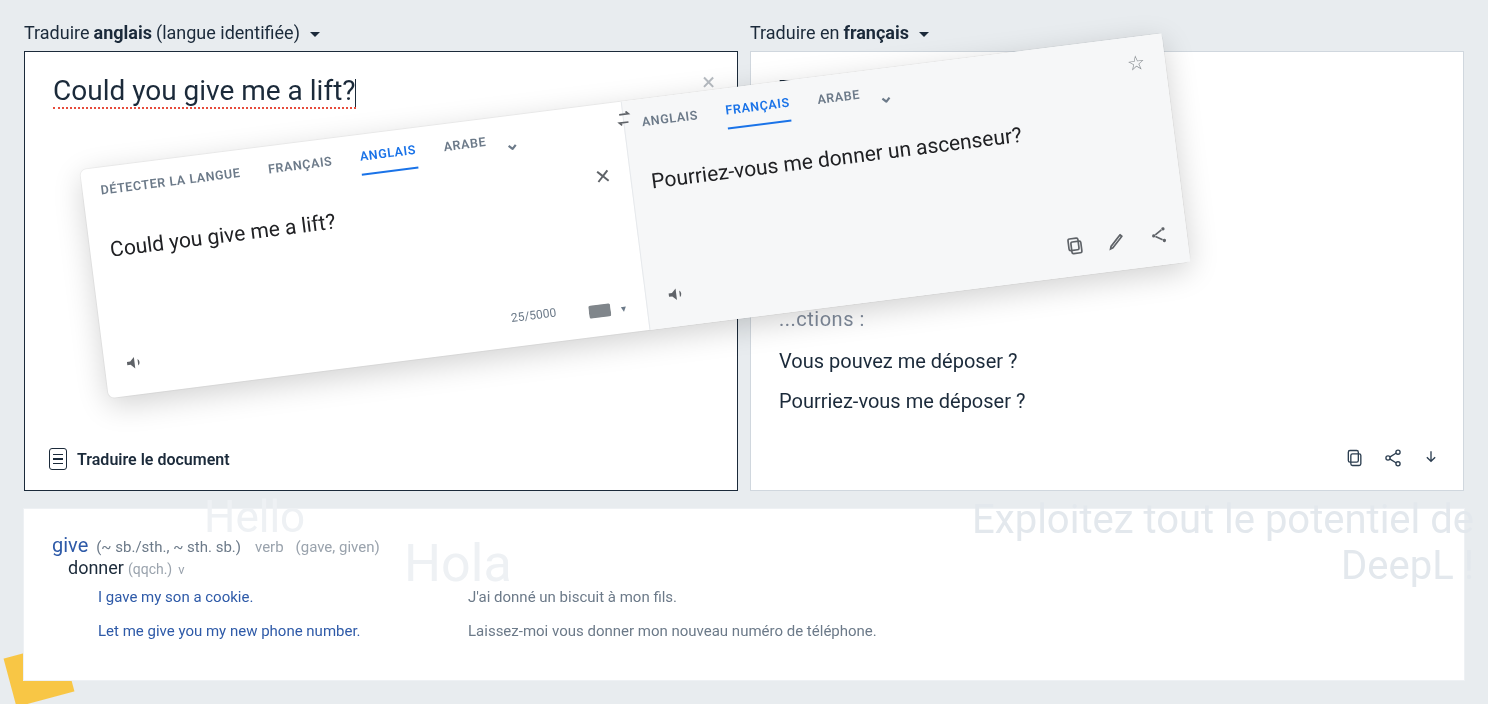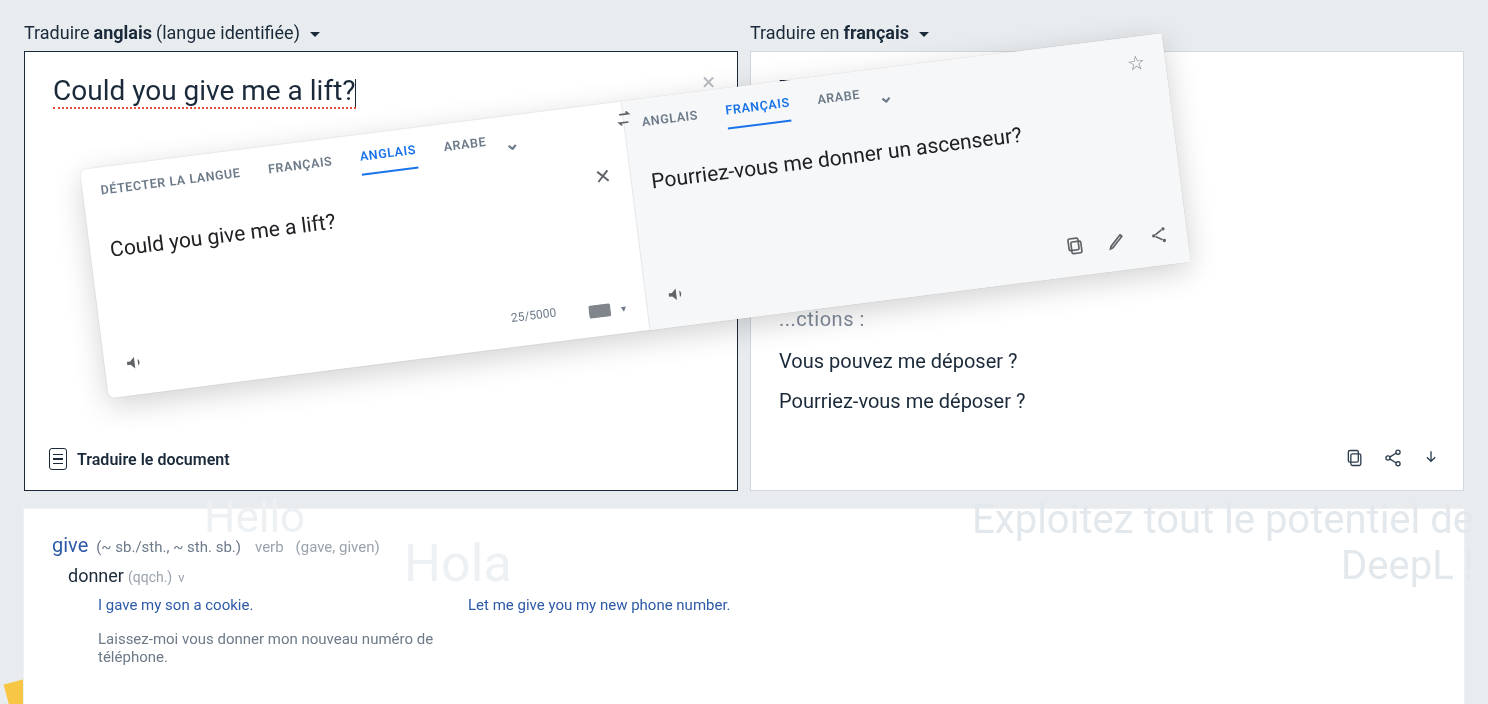--- a/index.html
+++ b/index.html
@@ -118,21 +118,21 @@
     margin: 18px 24px 0 24px;
     padding: 24px 28px 40px 28px;
     min-height: 170px;
     position: relative;
     box-shadow: 0 0 0 1px #eef1f4;
   }
   .headword { color:#2e5aa8; font-size:20px;margin-top:32px; }
   .gram { color:#6c7a89; font-size:15px; margin-left:4px;}
   .verb { color:#9aa3ad; font-size:15px; margin-left:10px;}
   .forms { color:#9aa3ad; font-size:15px; margin-left:8px;}
-  .sense { margin-top:8px; margin-left:16px;}
+  .sense { margin-left:16px;}
   .sense-word { color:#1b2a3a; font-size:18px;}
   .sense-gram { color:#9aa3ad; font-size:14px; }
   .sense-pos { color:#9aa3ad; font-size:13px; margin-left:2px;}
   .examples { margin-top:10px; margin-left:46px; display:grid; grid-template-columns: 360px auto; row-gap:16px; column-gap:10px;}
   .ex-en { color:#2e5aa8; font-size:15px;}
   .ex-fr { color:#6c7a89; font-size:15px;}
   .bg-hello {
     position:absolute;
     left:180px; top:-18px;
     font-size:44px;
@@ -305,20 +305,21 @@
     <span class="verb">verb</span>
     <span class="forms">(gave, given)</span>
   </div>
   <div class="sense">
     <span class="sense-word">donner</span>
     <span class="sense-gram">(qqch.)</span>
     <span class="sense-pos">v</span>
   </div>
   <div class="examples">
     <div class="ex-en">I gave my son a cookie.</div>
+    <div class="ex-fr">J'ai donné un biscuit à mon fils.</div>
     <div class="ex-en">Let me give you my new phone number.</div>
     <div class="ex-fr">Laissez-moi vous donner mon nouveau numéro de téléphone.</div>
   </div>
 </div>
 
 <div class="gt">
   <div class="gt-left">
     <div class="gt-tabs">
       <span class="gt-tab">DÉTECTER LA LANGUE</span>
       <span class="gt-tab">FRANÇAIS</span>

